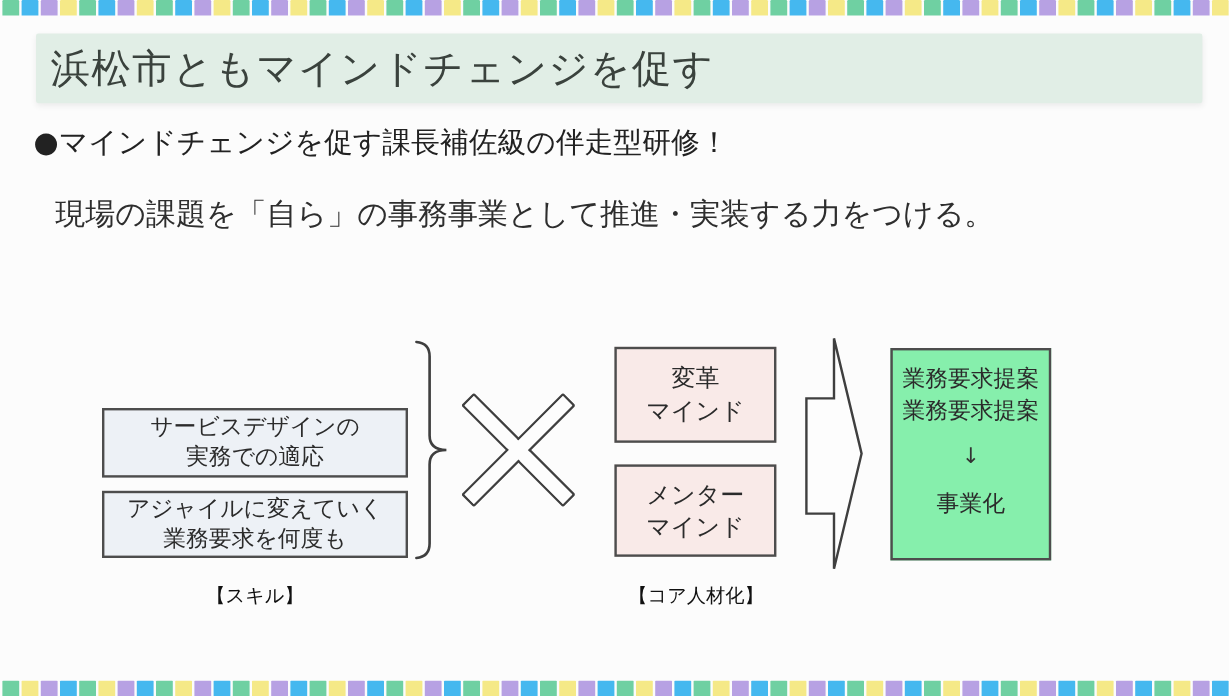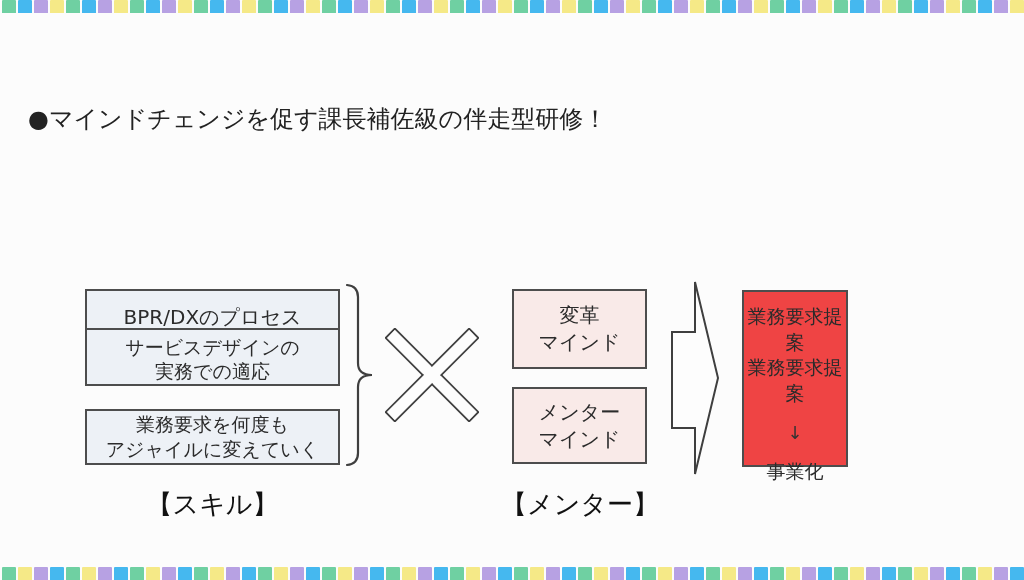--- a/index.html
+++ b/index.html
@@ -25,34 +25,34 @@
   }
   .title-bar h1 { font-size:33px; font-weight:500; color:#3a423d; letter-spacing:1px; white-space:nowrap; }
 
   .bullet-line { position:absolute; left:28px; top:103px; font-size:24px; font-weight:500; color:#222; white-space:nowrap; }
   .body-text { position:absolute; left:46px; top:161px; font-size:25px; color:#2e2e2e; line-height:1.42; white-space:nowrap; }
 
   
   .dbox { position:absolute; border:2px solid #4d4d4d; display:flex; flex-direction:column; align-items:center; justify-content:center; text-align:center; color:#2b2b2b; }
   .skill-box { left:85px; width:255px; background:#edf1f6; font-size:19px; line-height:1.3; }
   #skill-1 { top:289px; height:56px; font-size:20px; }
-  #skill-2 { top:328px; height:58px;justify-content:flex-end; }
+  #skill-2 { top:340px; height:58px; }
   #skill-3 { top:409px; height:56px; }
   .mind-box { left:512px; width:135px; background:#f9eae8; font-size:20px; line-height:1.35; }
   #mind-1 { top:289px; height:80px; }
   #mind-2 { top:387px; height:77px; }
-  .outcome-box { left:742px; width:106px; background:#ef4444; top:290px; height:177px; font-size:19px; line-height:1.35; justify-content:flex-start; padding-top:12px; }
+  .outcome-box { left:742px; width:134px; background:#86efac; top:290px; height:177px; font-size:19px; line-height:1.35; justify-content:flex-start; padding-top:12px; }
   .outcome-box .arrow-down { margin:14px 0; font-size:18px; color:#333; }
 
   .shape { position:absolute; }
   #brace-svg { left:344px; top:283px; }
   #multiply-svg { left:385px; top:328px; }
   #arrow-svg { left:668px; top:278px; }
 
-  .col-label { position:absolute; top:487px; font-size:26px; font-weight:500; color:#111; text-align:center; white-space:nowrap; }
+  .col-label { position:absolute; top:487px; font-size:16px; font-weight:500; color:#111; text-align:center; white-space:nowrap; }
   #label-skill { left:85px; width:255px; }
   #label-mind { left:480px; width:200px; }
   #label-outcome { left:742px; width:126px; }
 
   .watermark { position:absolute; left:0; top:553px; width:1024px; text-align:center; font-size:12px; color:#c9c9c9; letter-spacing:0.5px; }
 </style>
 </head>
 <body>
 
 <div class="slide">
@@ -117,36 +117,37 @@
       <div class="sq" style="background: rgb(111, 208, 162);"></div>
       <div class="sq" style="background: rgb(69, 184, 239);"></div>
       <div class="sq" style="background: rgb(183, 161, 227);"></div>
       <div class="sq" style="background: rgb(245, 233, 135);"></div>
       <div class="sq" style="background: rgb(111, 208, 162);"></div>
       <div class="sq" style="background: rgb(69, 184, 239);"></div>
       <div class="sq" style="background: rgb(183, 161, 227);"></div>
       <div class="sq" style="background: rgb(245, 233, 135);"></div>
     </div>
 
+  <div class="title-bar">
+    <h1>浜松市ともマインドチェンジを促す</h1>
+  </div>
 
   <div class="bullet-line">●マインドチェンジを促す課長補佐級の伴走型研修！</div>
 
   <div class="body-text">
-  </div>
-
-  <div class="dbox skill-box" id="skill-1">
-    <div>BPR/DXのプロセス</div>
-  </div>
+    <div>現場の課題を「自ら」の事務事業として推進・実装する力をつける。</div>
+  </div>
+
   <div class="dbox skill-box" id="skill-2">
     <div>サービスデザインの</div>
     <div>実務での適応</div>
   </div>
   <div class="dbox skill-box" id="skill-3">
+    <div>アジャイルに変えていく</div>
     <div>業務要求を何度も</div>
-    <div>アジャイルに変えていく</div>
   </div>
 
   <svg class="shape" id="brace-svg" width="34" height="184" viewBox="0 0 34 184">
     <path d="M 3 2 Q 14 3 14 14 L 14 80 Q 14 92 28 92 Q 14 92 14 104 L 14 170 Q 14 181 3 182" fill="none" stroke="#3f3f3f" stroke-width="2.2" stroke-linecap="round"></path>
   </svg>
 
   <svg class="shape" id="multiply-svg" width="94" height="94" viewBox="0 0 94 94">
     <g>
       <rect x="-12" y="40.5" width="118" height="13" transform="rotate(45 47 47)" fill="#fdfdfd" stroke="#3f3f3f" stroke-width="2"></rect>
       <rect x="-12" y="40.5" width="118" height="13" transform="rotate(-45 47 47)" fill="#fdfdfd" stroke="#3f3f3f" stroke-width="2"></rect>
@@ -169,21 +170,21 @@
   </svg>
 
   <div class="dbox outcome-box">
     <div>業務要求提案</div>
     <div>業務要求提案</div>
     <div class="arrow-down">↓</div>
     <div>事業化</div>
   </div>
 
   <div class="col-label" id="label-skill">【スキル】</div>
-  <div class="col-label" id="label-mind">【メンター】</div>
+  <div class="col-label" id="label-mind">【コア人材化】</div>
 
 
   <div class="border-strip bottom" id="border-bottom">
       <div class="sq" style="background: rgb(111, 208, 162);"></div>
       <div class="sq" style="background: rgb(245, 233, 135);"></div>
       <div class="sq" style="background: rgb(183, 161, 227);"></div>
       <div class="sq" style="background: rgb(69, 184, 239);"></div>
       <div class="sq" style="background: rgb(111, 208, 162);"></div>
       <div class="sq" style="background: rgb(245, 233, 135);"></div>
       <div class="sq" style="background: rgb(183, 161, 227);"></div>

